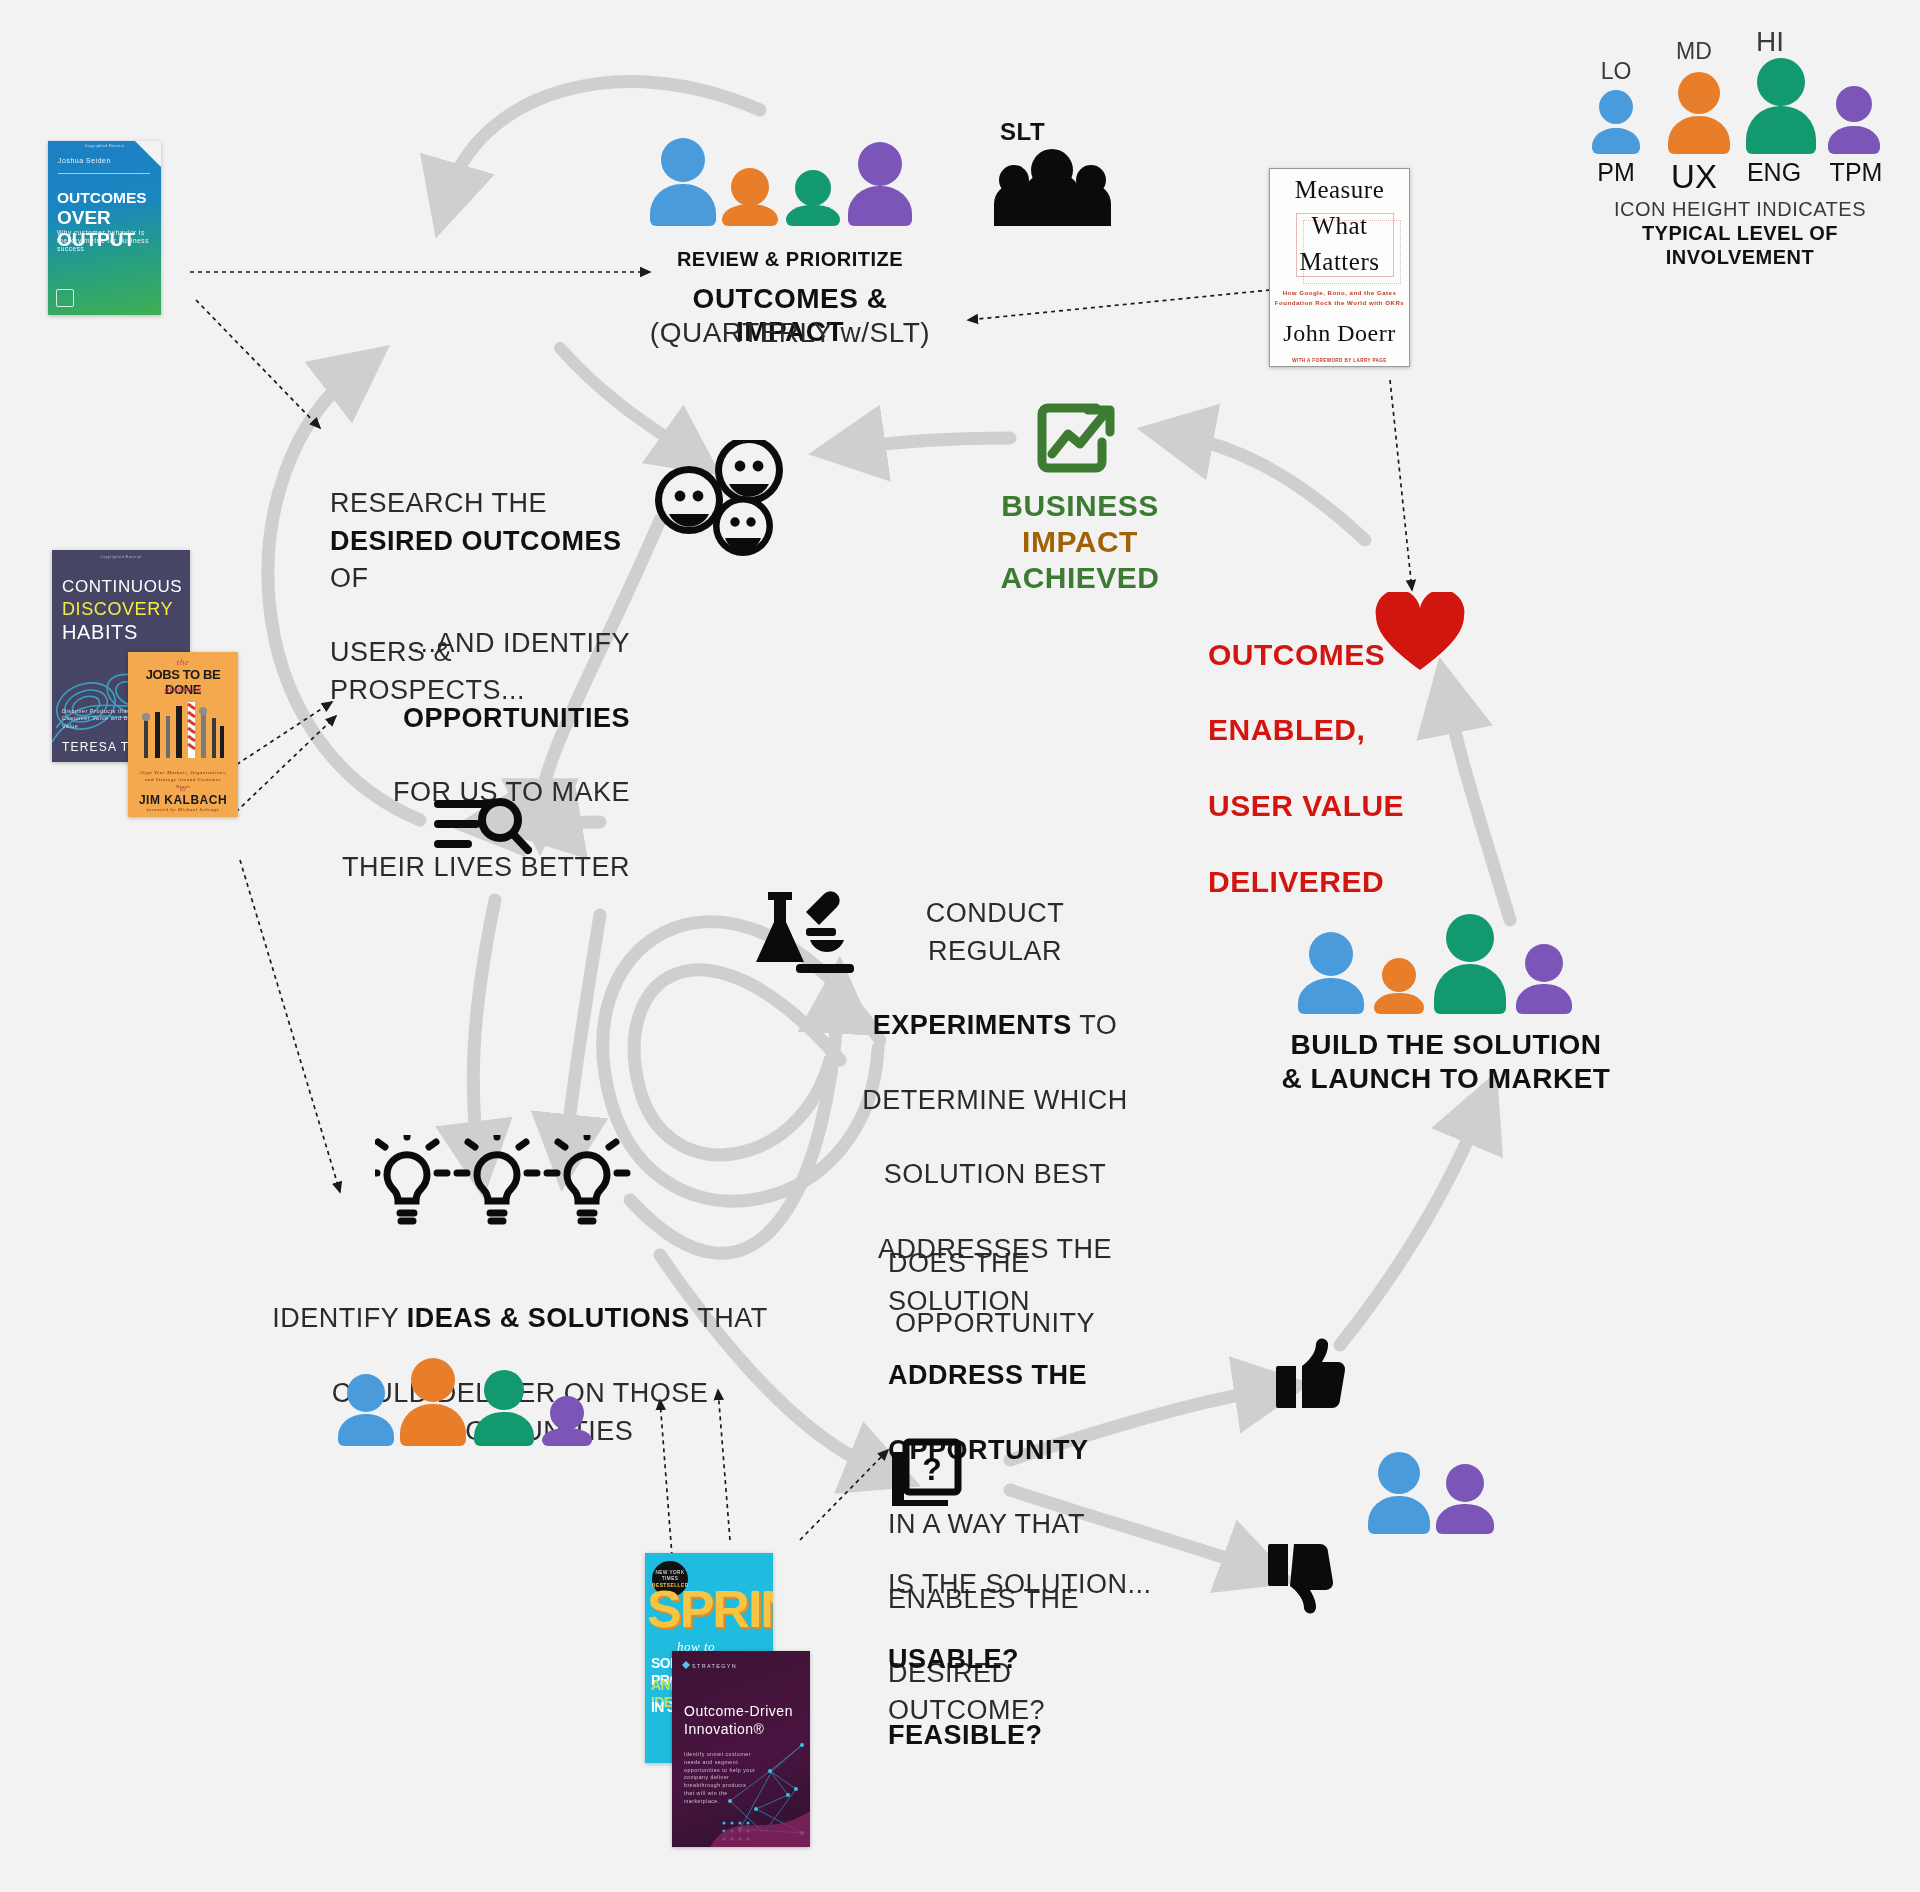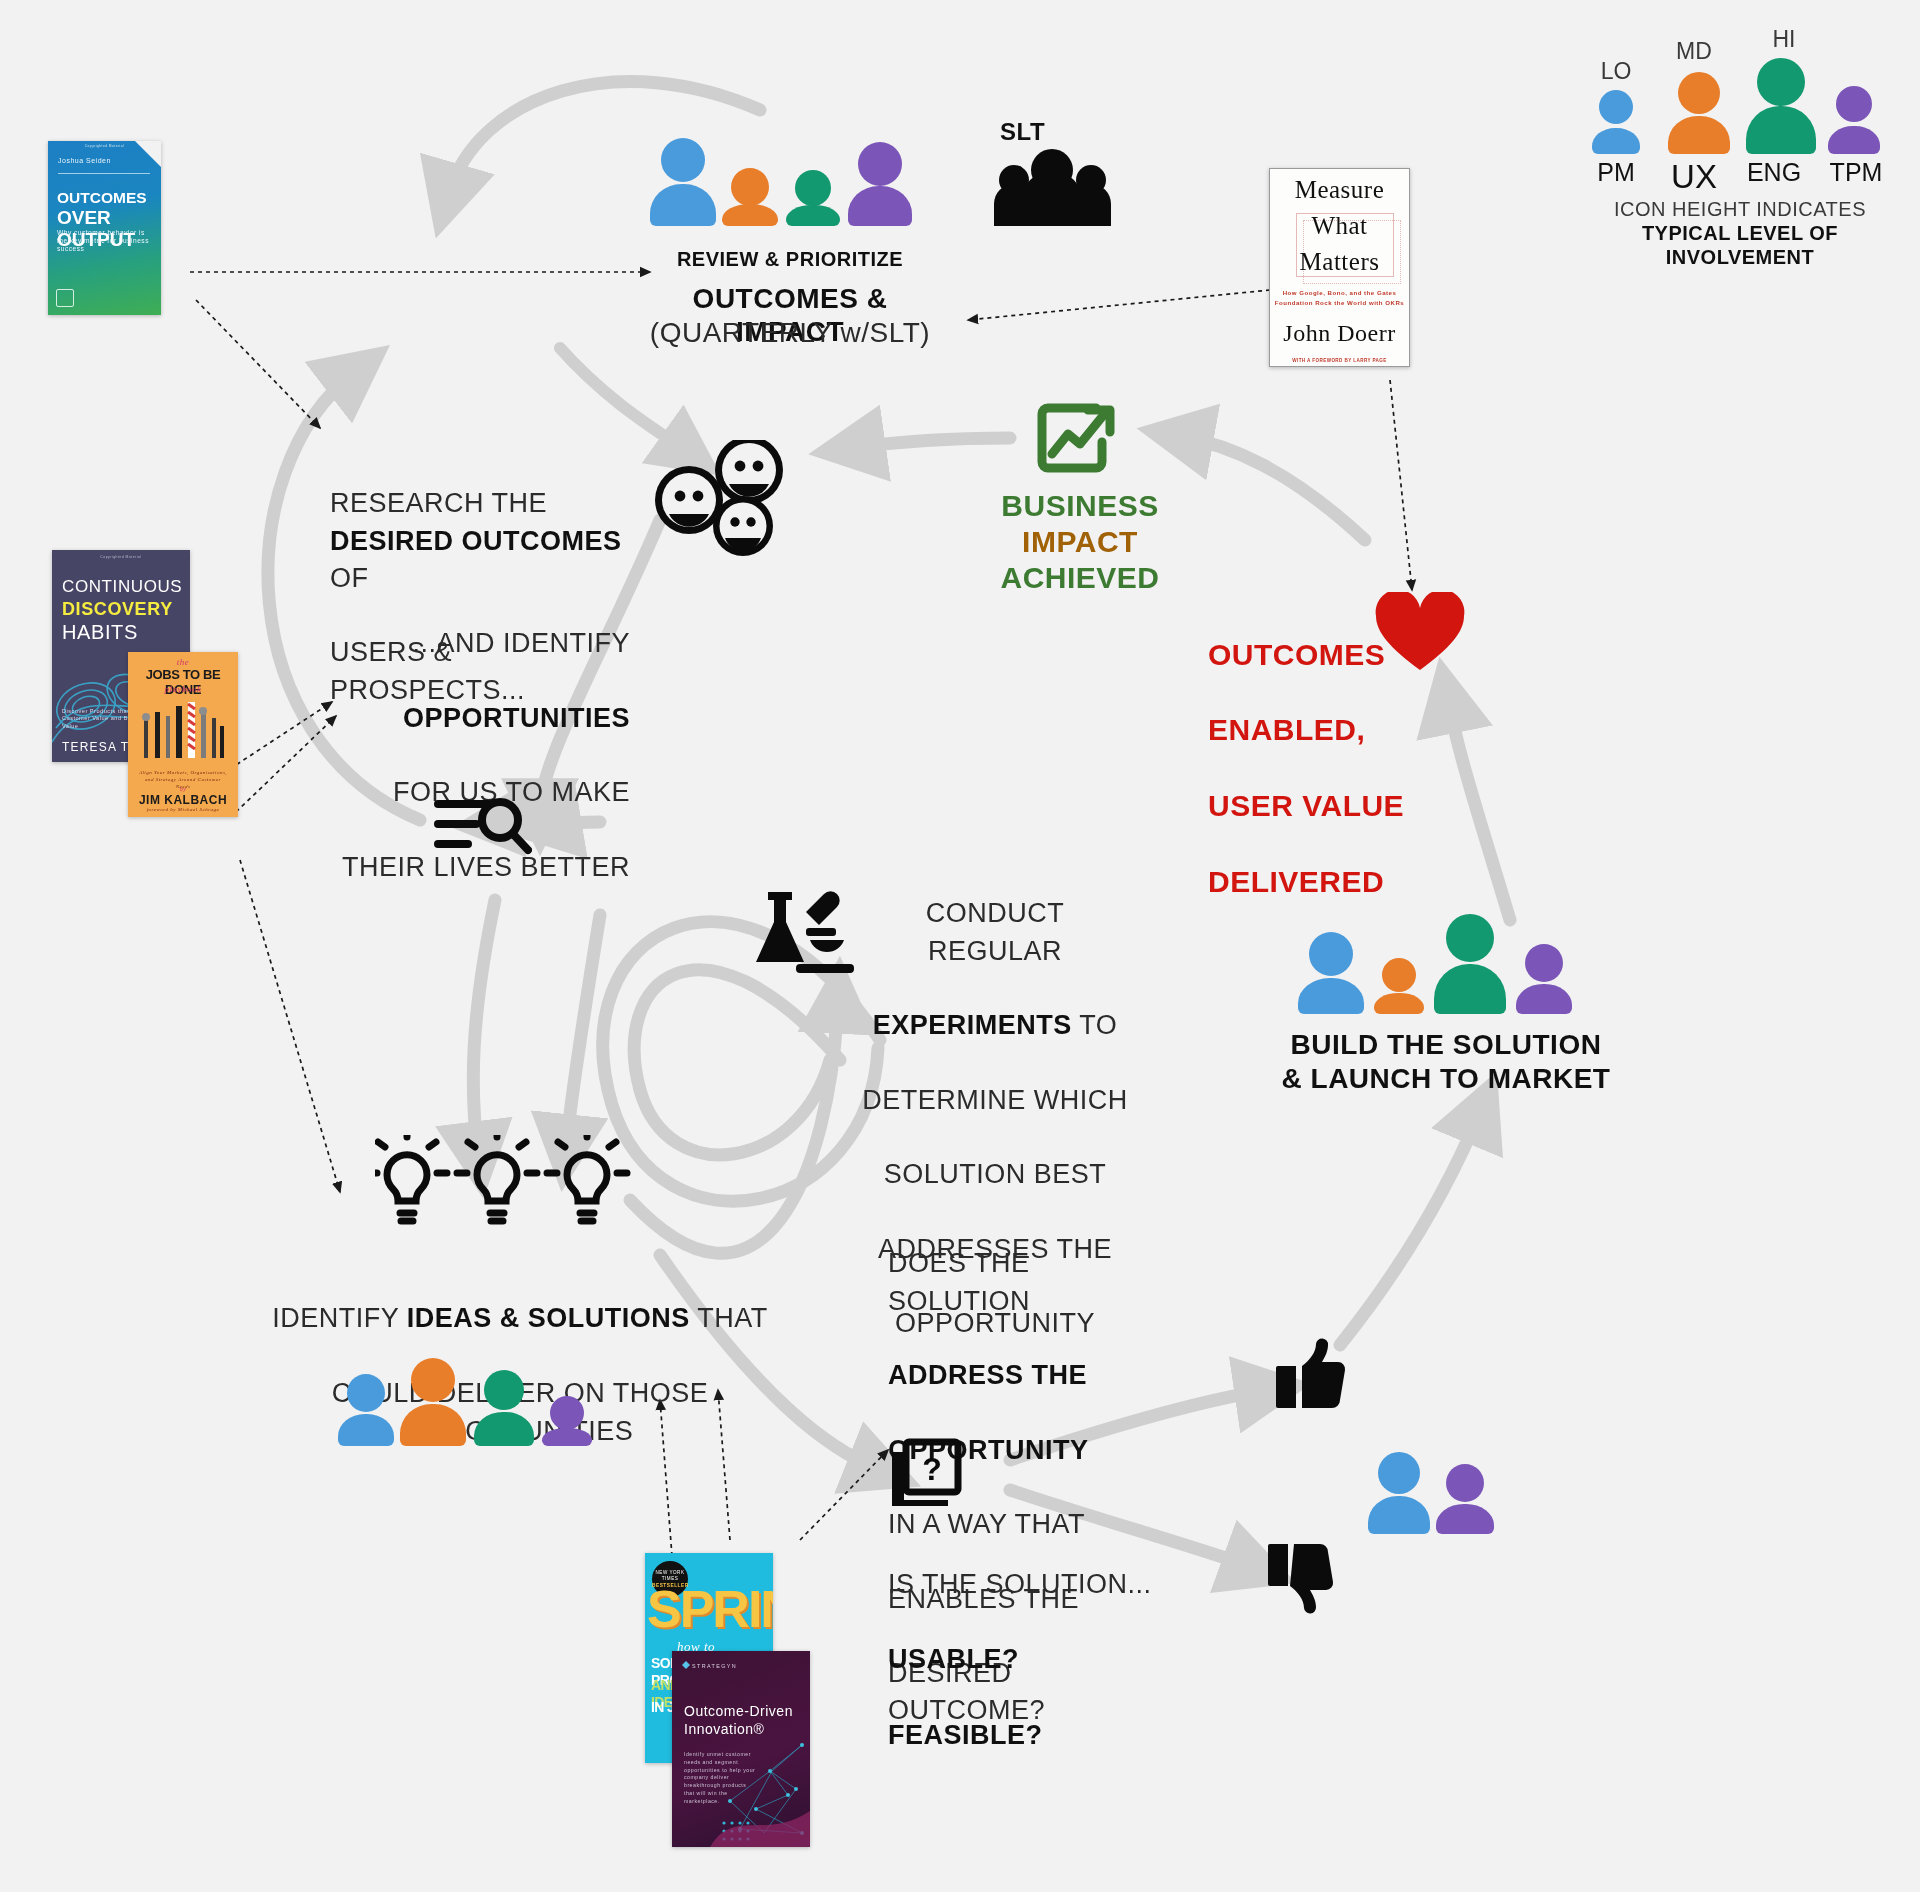--- a/index.html
+++ b/index.html
@@ -122,21 +122,21 @@
     <div style="position:absolute;left:10px;top:32px;width:92px;height:1px;background:rgba(255,255,255,.6);"></div>
     <div class="tx bold" style="left:9px;top:48px;font-size:15.5px;color:#fff;letter-spacing:0;">OUTCOMES</div>
     <div class="tx bold" style="left:9px;top:66px;font-size:19px;color:#fff;letter-spacing:0;">OVER OUTPUT</div>
     <div class="tx" style="left:9px;top:88px;width:96px;font-size:6.6px;color:#ecf6fb;line-height:1.25;">Why customer behavior is the key metric for business success</div>
     <div style="position:absolute;left:8px;bottom:8px;width:16px;height:16px;border:1px solid rgba(255,255,255,.8);border-radius:2px;"></div>
   </div>
 
   <div class="book bk-cdh" style="left:52px;top:550px;width:138px;height:212px;">
     <div class="tx" style="left:0;top:5px;width:100%;text-align:center;font-size:3.4px;color:#b9b7ca;">Copyrighted Material</div>
     <div class="tx" style="left:10px;top:27px;font-size:17px;color:#fff;font-weight:400;letter-spacing:.6px;">CONTINUOUS</div>
-    <div class="tx" style="left:10px;top:49px;font-size:18px;color:#f6ec3f;font-weight:700;letter-spacing:.6px;">DISCOVERY</div>
+    <div class="tx" style="left:10px;top:49px;font-size:18px;color:#f6ec3f;font-weight:400;letter-spacing:.6px;">DISCOVERY</div>
     <div class="tx" style="left:10px;top:71px;font-size:20px;color:#fff;font-weight:400;letter-spacing:.6px;">HABITS</div>
     <svg style="position:absolute;left:-6px;top:104px;" width="150" height="92">
       <g fill="none" stroke="#3aa5c9" stroke-width="1.6" opacity=".95">
         <ellipse cx="40" cy="52" rx="30" ry="22" transform="rotate(-20 40 52)"></ellipse>
         <ellipse cx="40" cy="52" rx="22" ry="15" transform="rotate(-20 40 52)"></ellipse>
         <ellipse cx="40" cy="52" rx="14" ry="9" transform="rotate(-20 40 52)"></ellipse>
         <ellipse cx="86" cy="40" rx="26" ry="18" transform="rotate(24 86 40)"></ellipse>
         <ellipse cx="86" cy="40" rx="17" ry="11" transform="rotate(24 86 40)"></ellipse>
         <path d="M6,88 C40,30 100,96 142,36"></path>
         <path d="M10,74 C48,22 112,84 146,24"></path>
@@ -244,21 +244,21 @@
     </div>
     <div class="legend-cap" style="left:0;top:130px;width:72px;font-size:25px;color:#111;">PM</div>
 
     <div class="legend-top" style="left:78px;top:10px;width:72px;font-size:23px;">MD</div>
     <div class="person" style="left:88px;top:44px;width:62px;height:82px;">
       <div class="head" style="width:42px;height:42px;background:#e87d2a;"></div>
       <div class="body" style="height:38px;background:#e87d2a;"></div>
     </div>
     <div class="legend-cap" style="left:78px;top:130px;width:72px;font-size:33px;color:#111;">UX</div>
 
-    <div class="legend-top" style="left:168px;top:-2px;width:72px;font-size:23px;">HI</div>
+    <div class="legend-top" style="left:154px;top:-2px;width:72px;font-size:28px;">HI</div>
     <div class="person" style="left:166px;top:30px;width:70px;height:96px;">
       <div class="head" style="width:48px;height:48px;background:#13996f;"></div>
       <div class="body" style="height:48px;background:#13996f;"></div>
     </div>
     <div class="legend-cap" style="left:158px;top:130px;width:72px;font-size:25px;color:#111;">ENG</div>
 
     <div class="person" style="left:248px;top:58px;width:52px;height:68px;">
       <div class="head" style="width:36px;height:36px;background:#7b55b8;"></div>
       <div class="body" style="height:28px;background:#7b55b8;"></div>
     </div>

